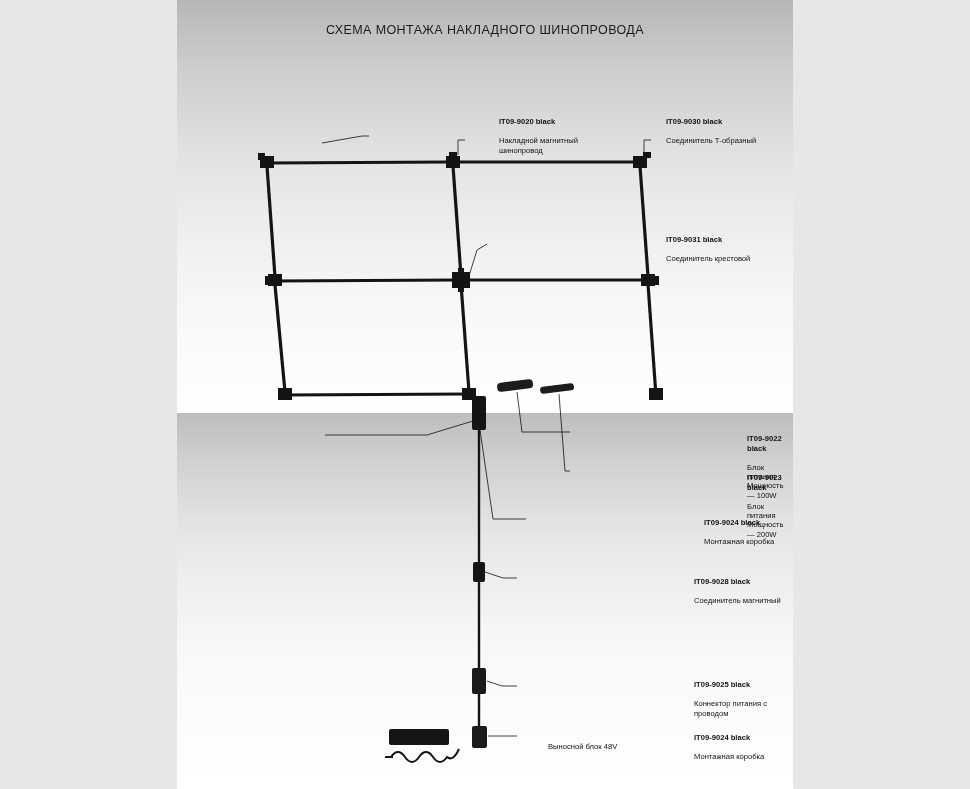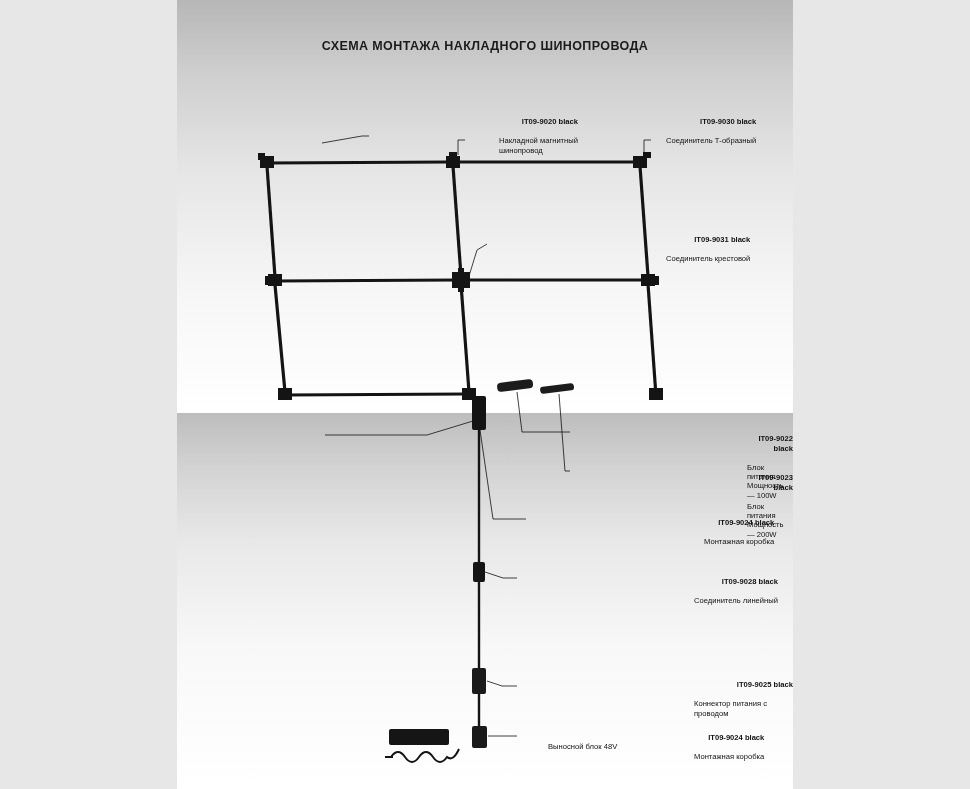--- a/index.html
+++ b/index.html
@@ -29,33 +29,33 @@
     position:absolute;left:0;top:413px;width:100%;height:376px;
     background:linear-gradient(180deg,#bdbdbd 0%,#d2d2d2 14%,#e8e8e8 34%,#f8f8f8 62%,#ffffff 100%);
   }
   
   .margin-l{position:absolute;left:0;top:0;width:177px;height:789px;background:#e7e7e7;}
   .margin-r{position:absolute;left:793px;top:0;width:177px;height:789px;background:#e7e7e7;}
 
   .title{
     position:absolute;left:0;top:22px;width:616px;
     text-align:center;
-    font-size:12.5px;font-weight:bold;color:#1b1b1b;
-    letter-spacing:0.4px;line-height:17px;margin-top:16px;
+    font-size:12.5px;font-weight:normal;color:#1b1b1b;
+    letter-spacing:0.4px;line-height:17px;
   }
   svg.diagram{position:absolute;left:0;top:0;width:616px;height:789px;}
 
   .lbl{
     position:absolute;
     font-size:7.6px;
     line-height:9.4px;
     color:#111;
     white-space:pre-line;
   }
-  .lbl .code{font-weight:bold;display:block;text-align:right;}
+  .lbl .code{font-weight:bold;display:block;}
   .lbl .desc{display:block;}
 </style>
 </head>
 <body>
 
 <div id="stage">
 
   <div class="margin-l"></div>
   <div class="margin-r"></div>
 
@@ -201,21 +201,21 @@
       <span class="code">IT09-9023 black</span>
       <span class="desc">Блок питания
 Мощность — 200W</span>
     </div>
     <div class="lbl" style="left:527px;top:509px;">
       <span class="code">IT09-9024 black</span>
       <span class="desc">Монтажная коробка</span>
     </div>
     <div class="lbl" style="left:517px;top:568px;">
       <span class="code">IT09-9028 black</span>
-      <span class="desc">Соединитель линейный</span>
+      <span class="desc">Соединитель магнитный</span>
     </div>
     <div class="lbl" style="left:517px;top:671px;">
       <span class="code">IT09-9025 black</span>
       <span class="desc">Коннектор питания с проводом</span>
     </div>
     <div class="lbl" style="left:517px;top:724px;">
       <span class="code">IT09-9024 black</span>
       <span class="desc">Монтажная коробка</span>
     </div>
     <div class="lbl" style="left:371px;top:733px;">

